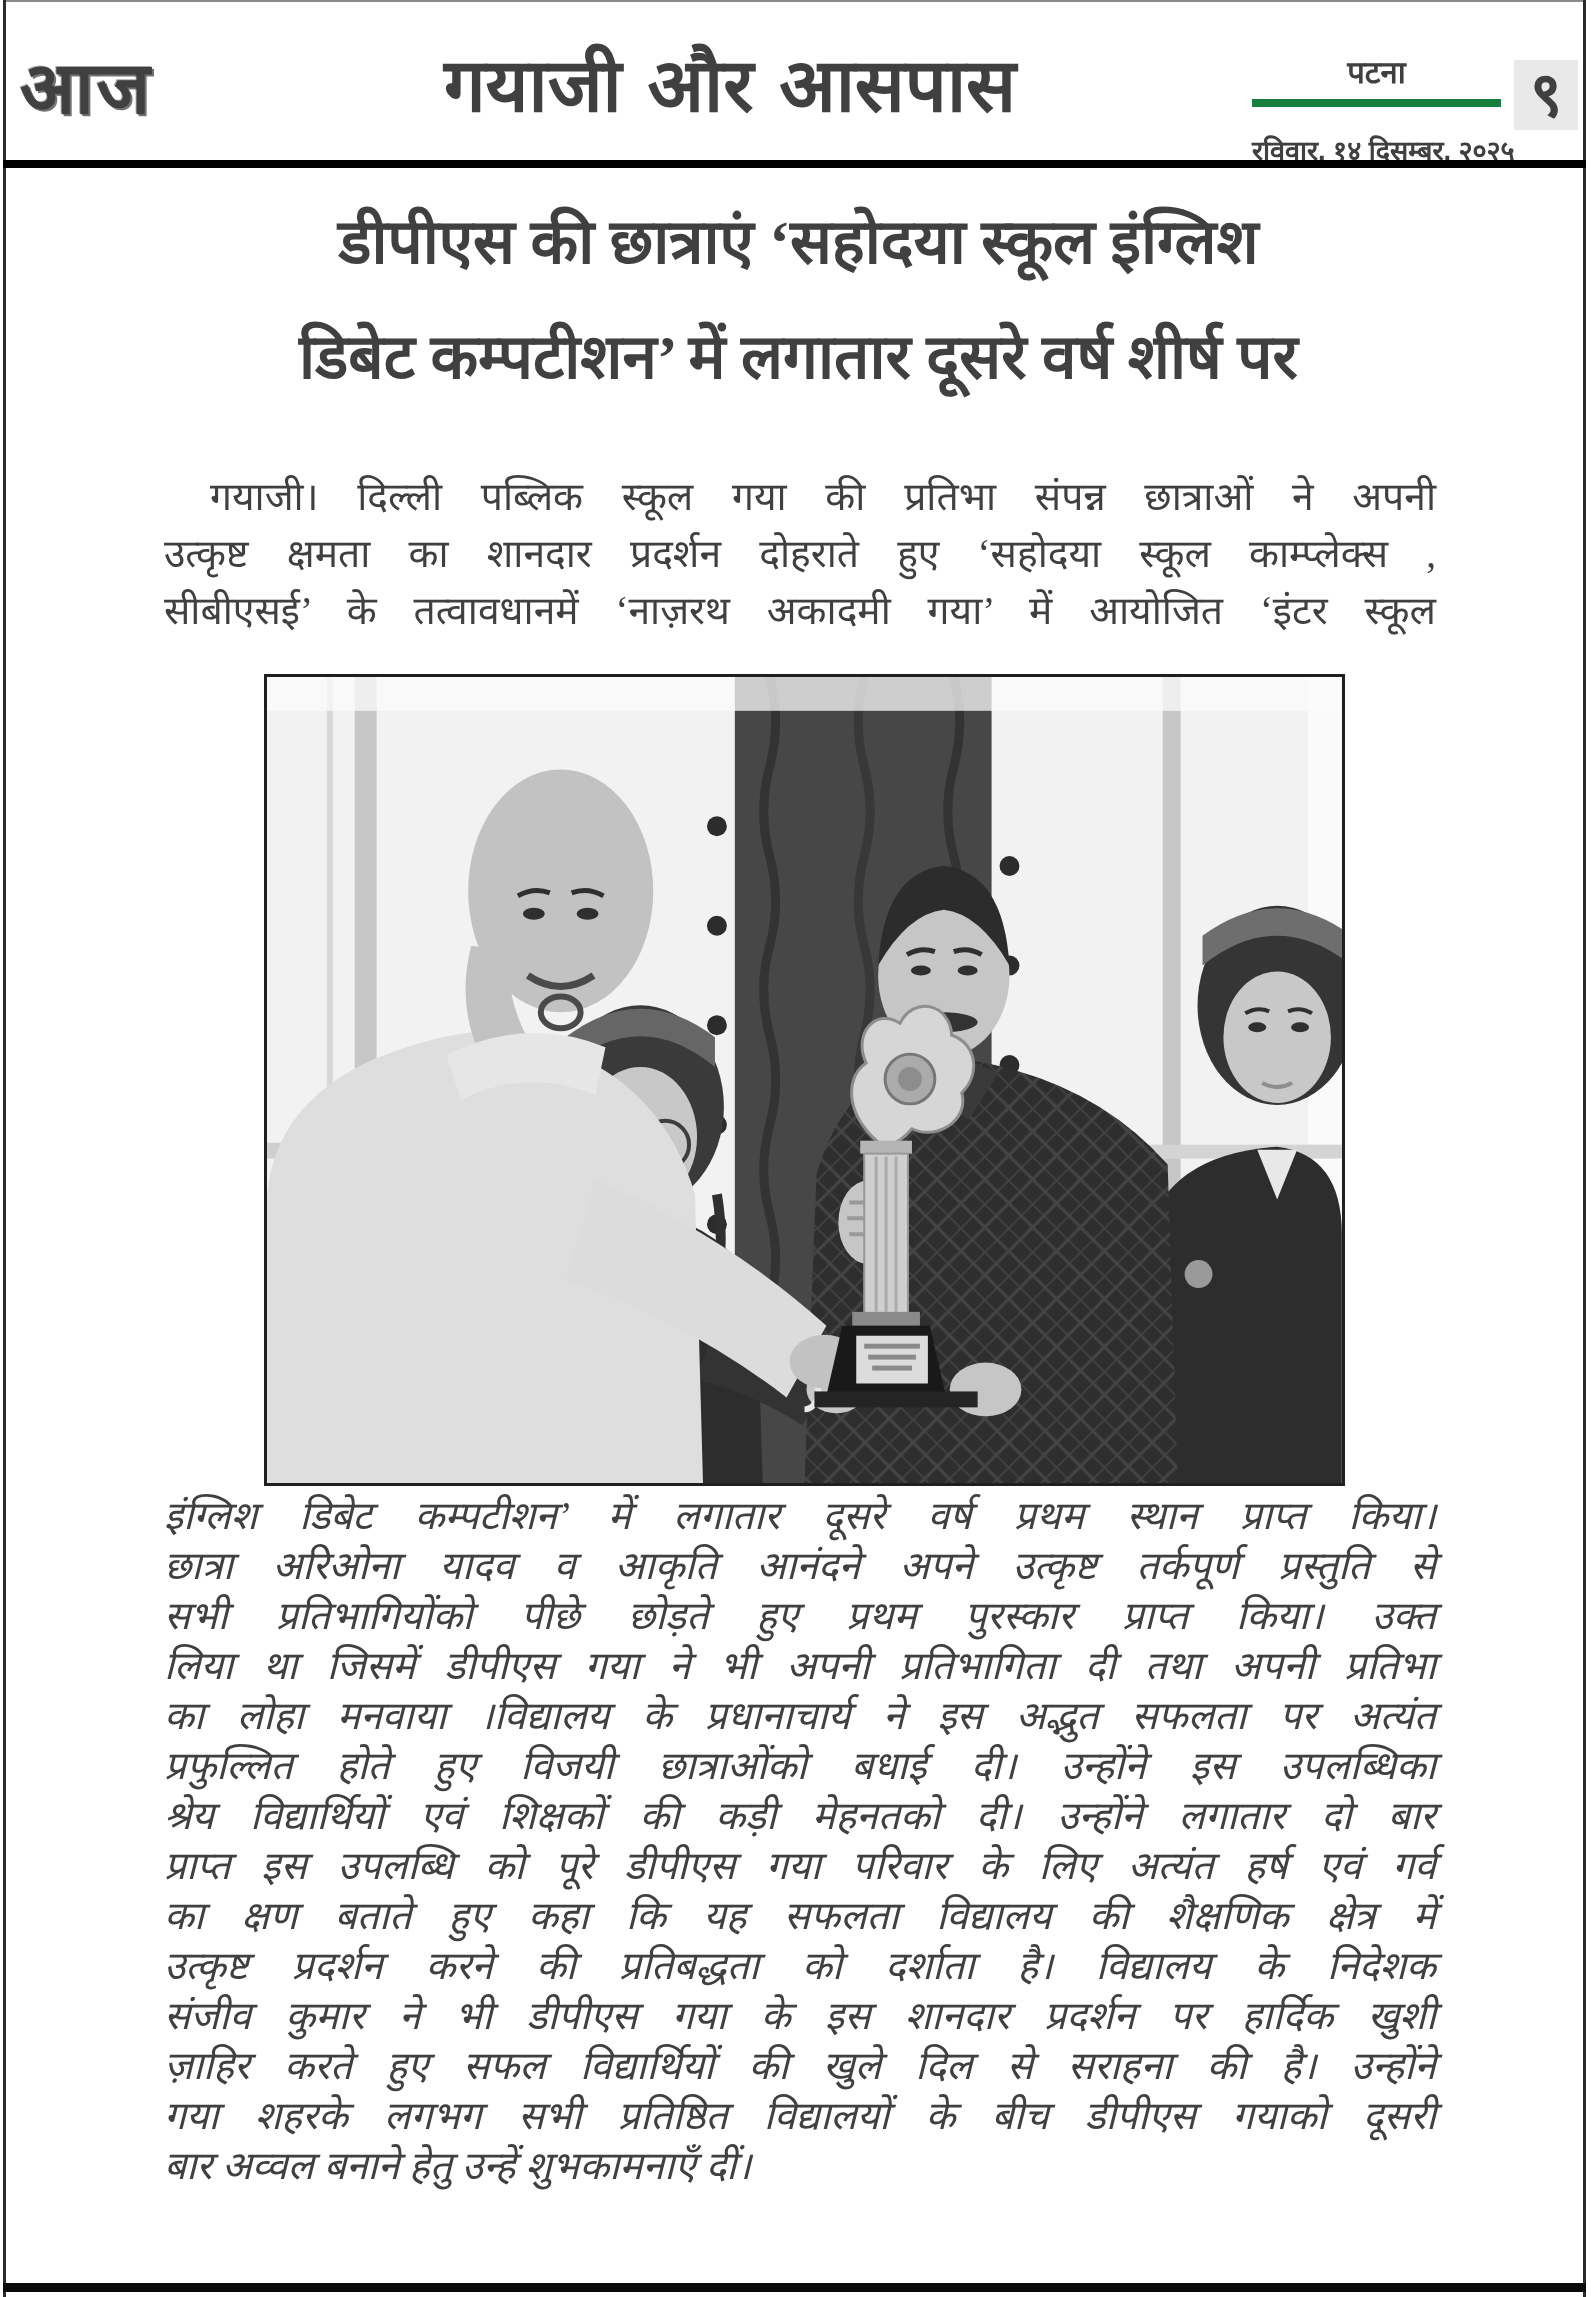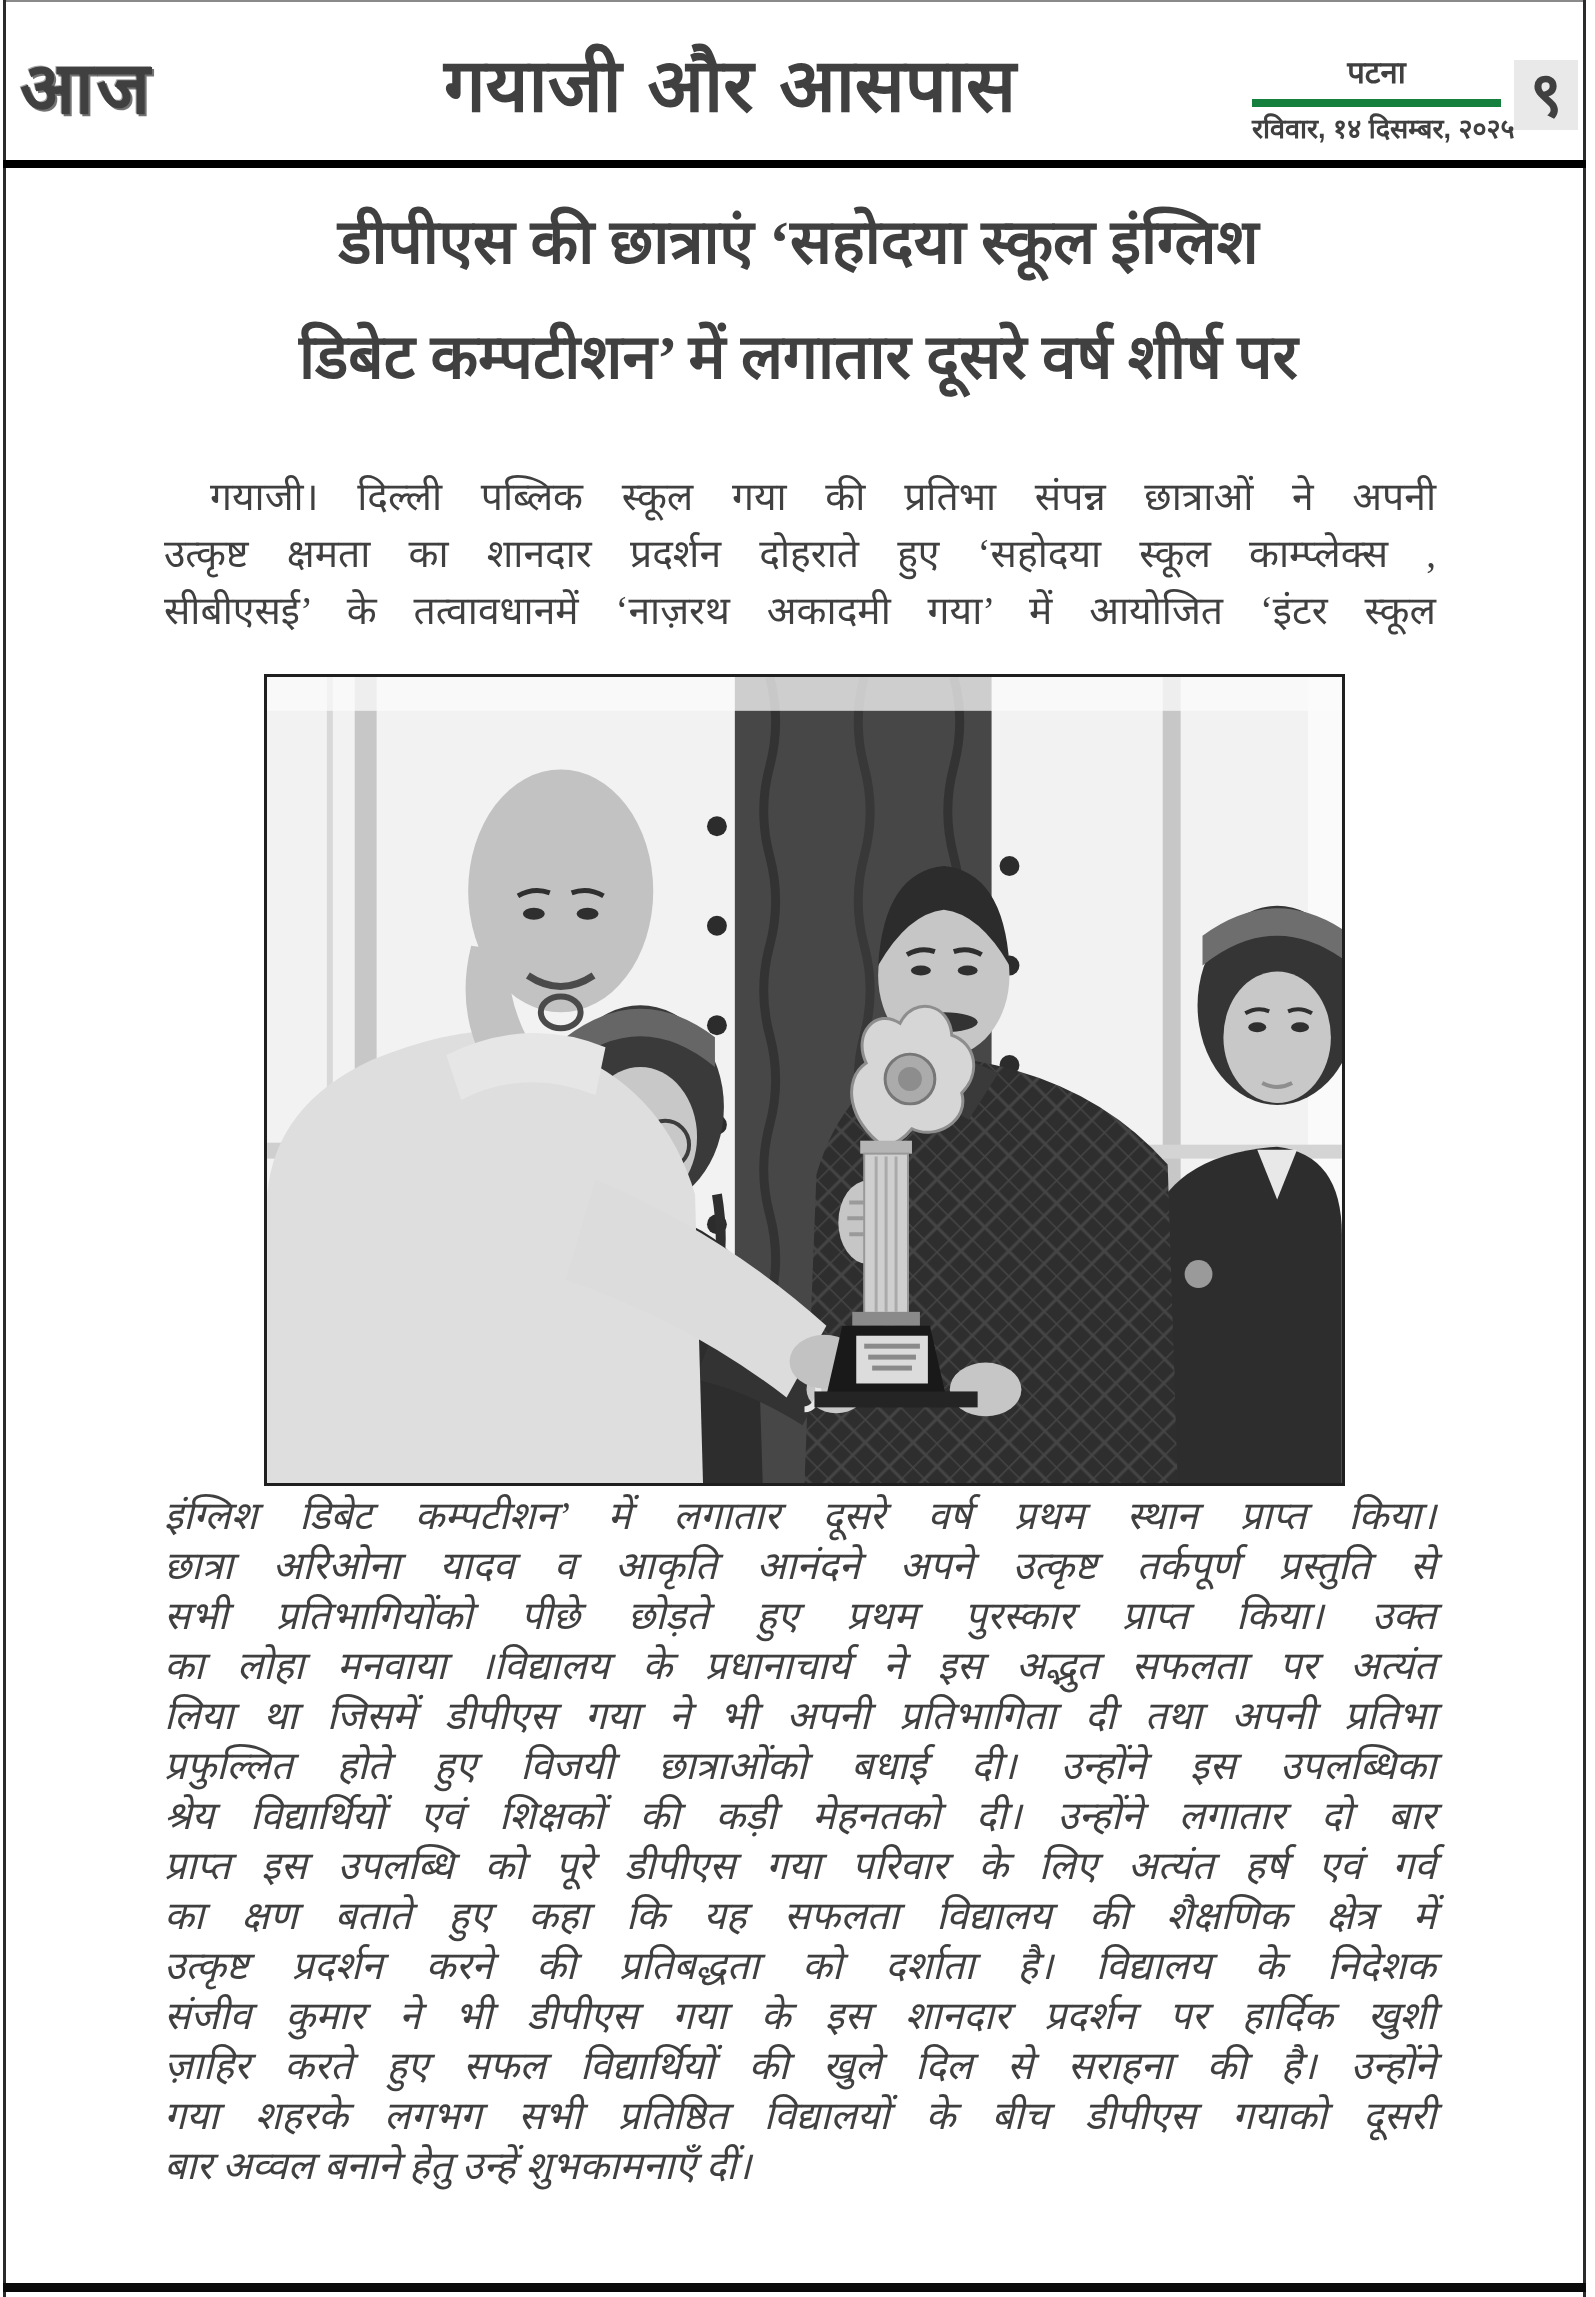--- a/index.html
+++ b/index.html
@@ -12,21 +12,21 @@
   .b-bottom{position:absolute;left:3px;top:2283px;width:1583px;height:9px;background:#0a0a0a;}
   
   .logo{position:absolute;left:20px;top:44px;font-size:72px;line-height:88px;font-weight:900;
         font-family:"DejaVu Serif",serif;letter-spacing:3px;
         text-shadow:2px 2px 0 rgba(0,0,0,.55), -1px -1px 0 rgba(0,0,0,.35);}
   .section-title{position:absolute;left:0;top:34px;width:1460px;text-align:center;
         font-family:"DejaVu Sans",sans-serif;font-weight:800;font-size:74px;line-height:103px;}
   .dateline{position:absolute;left:1252px;top:50px;width:249px;text-align:center;
         font-family:"Liberation Sans",sans-serif;}
   .city{font-size:31px;font-weight:700;padding-bottom:7px;border-bottom:8px solid #15803d;}
-  .date{font-size:27px;font-weight:600;padding-top:2px;white-space:nowrap;}
+  .date{font-size:27px;font-weight:600;padding-top:24px;white-space:nowrap;}
   .pagenum-box{position:absolute;left:1514px;top:60px;width:64px;height:70px;background:#e9e9e9;
         display:flex;align-items:center;justify-content:center;
         font-family:"DejaVu Serif",serif;font-size:62px;font-weight:800;line-height:1;}
   .rule{position:absolute;left:3px;top:160px;width:1583px;height:8px;background:#000;}
   
   .headline{position:absolute;left:70px;top:185px;width:1457px;margin:0;text-align:center;
         font-weight:700;font-size:62px;line-height:115px;}
   .headline span{display:block;}
   .col{position:absolute;left:164px;width:1272px;}
   .intro{top:468px;font-size:39px;line-height:57px;}
@@ -199,22 +199,22 @@
         <rect x="608" y="692" width="40" height="5" fill="#8a8a8a"></rect>
         <rect x="550" y="718" width="164" height="16" fill="#242424"></rect>
       </g>
     </svg>
   </figure>
 
   <div class="col bodytext">
     <div class="tline">इंग्लिश डिबेट कम्पटीशन’ में लगातार दूसरे वर्ष प्रथम स्थान प्राप्त किया।</div>
     <div class="tline">छात्रा अरिओना यादव व आकृति आनंदने अपने उत्कृष्ट तर्कपूर्ण प्रस्तुति से</div>
     <div class="tline">सभी प्रतिभागियोंको पीछे छोड़ते हुए प्रथम पुरस्कार प्राप्त किया। उक्त</div>
+    <div class="tline">लिया था जिसमें डीपीएस गया ने भी अपनी प्रतिभागिता दी तथा अपनी प्रतिभा</div>
     <div class="tline">का लोहा मनवाया ।विद्यालय के प्रधानाचार्य ने इस अद्भुत सफलता पर अत्यंत</div>
-    <div class="tline">लिया था जिसमें डीपीएस गया ने भी अपनी प्रतिभागिता दी तथा अपनी प्रतिभा</div>
     <div class="tline">प्रफुल्लित होते हुए विजयी छात्राओंको बधाई दी। उन्होंने इस उपलब्धिका</div>
     <div class="tline">श्रेय विद्यार्थियों एवं शिक्षकों की कड़ी मेहनतको दी। उन्होंने लगातार दो बार</div>
     <div class="tline">प्राप्त इस उपलब्धि को पूरे डीपीएस गया परिवार के लिए अत्यंत हर्ष एवं गर्व</div>
     <div class="tline">का क्षण बताते हुए कहा कि यह सफलता विद्यालय की शैक्षणिक क्षेत्र में</div>
     <div class="tline">उत्कृष्ट प्रदर्शन करने की प्रतिबद्धता को दर्शाता है। विद्यालय के निदेशक</div>
     <div class="tline">संजीव कुमार ने भी डीपीएस गया के इस शानदार प्रदर्शन पर हार्दिक खुशी</div>
     <div class="tline">ज़ाहिर करते हुए सफल विद्यार्थियों की खुले दिल से सराहना की है। उन्होंने</div>
     <div class="tline">गया शहरके लगभग सभी प्रतिष्ठित विद्यालयों के बीच डीपीएस गयाको दूसरी</div>
     <div class="tline last">बार अव्वल बनाने हेतु उन्हें शुभकामनाएँ दीं।</div>
   </div>

